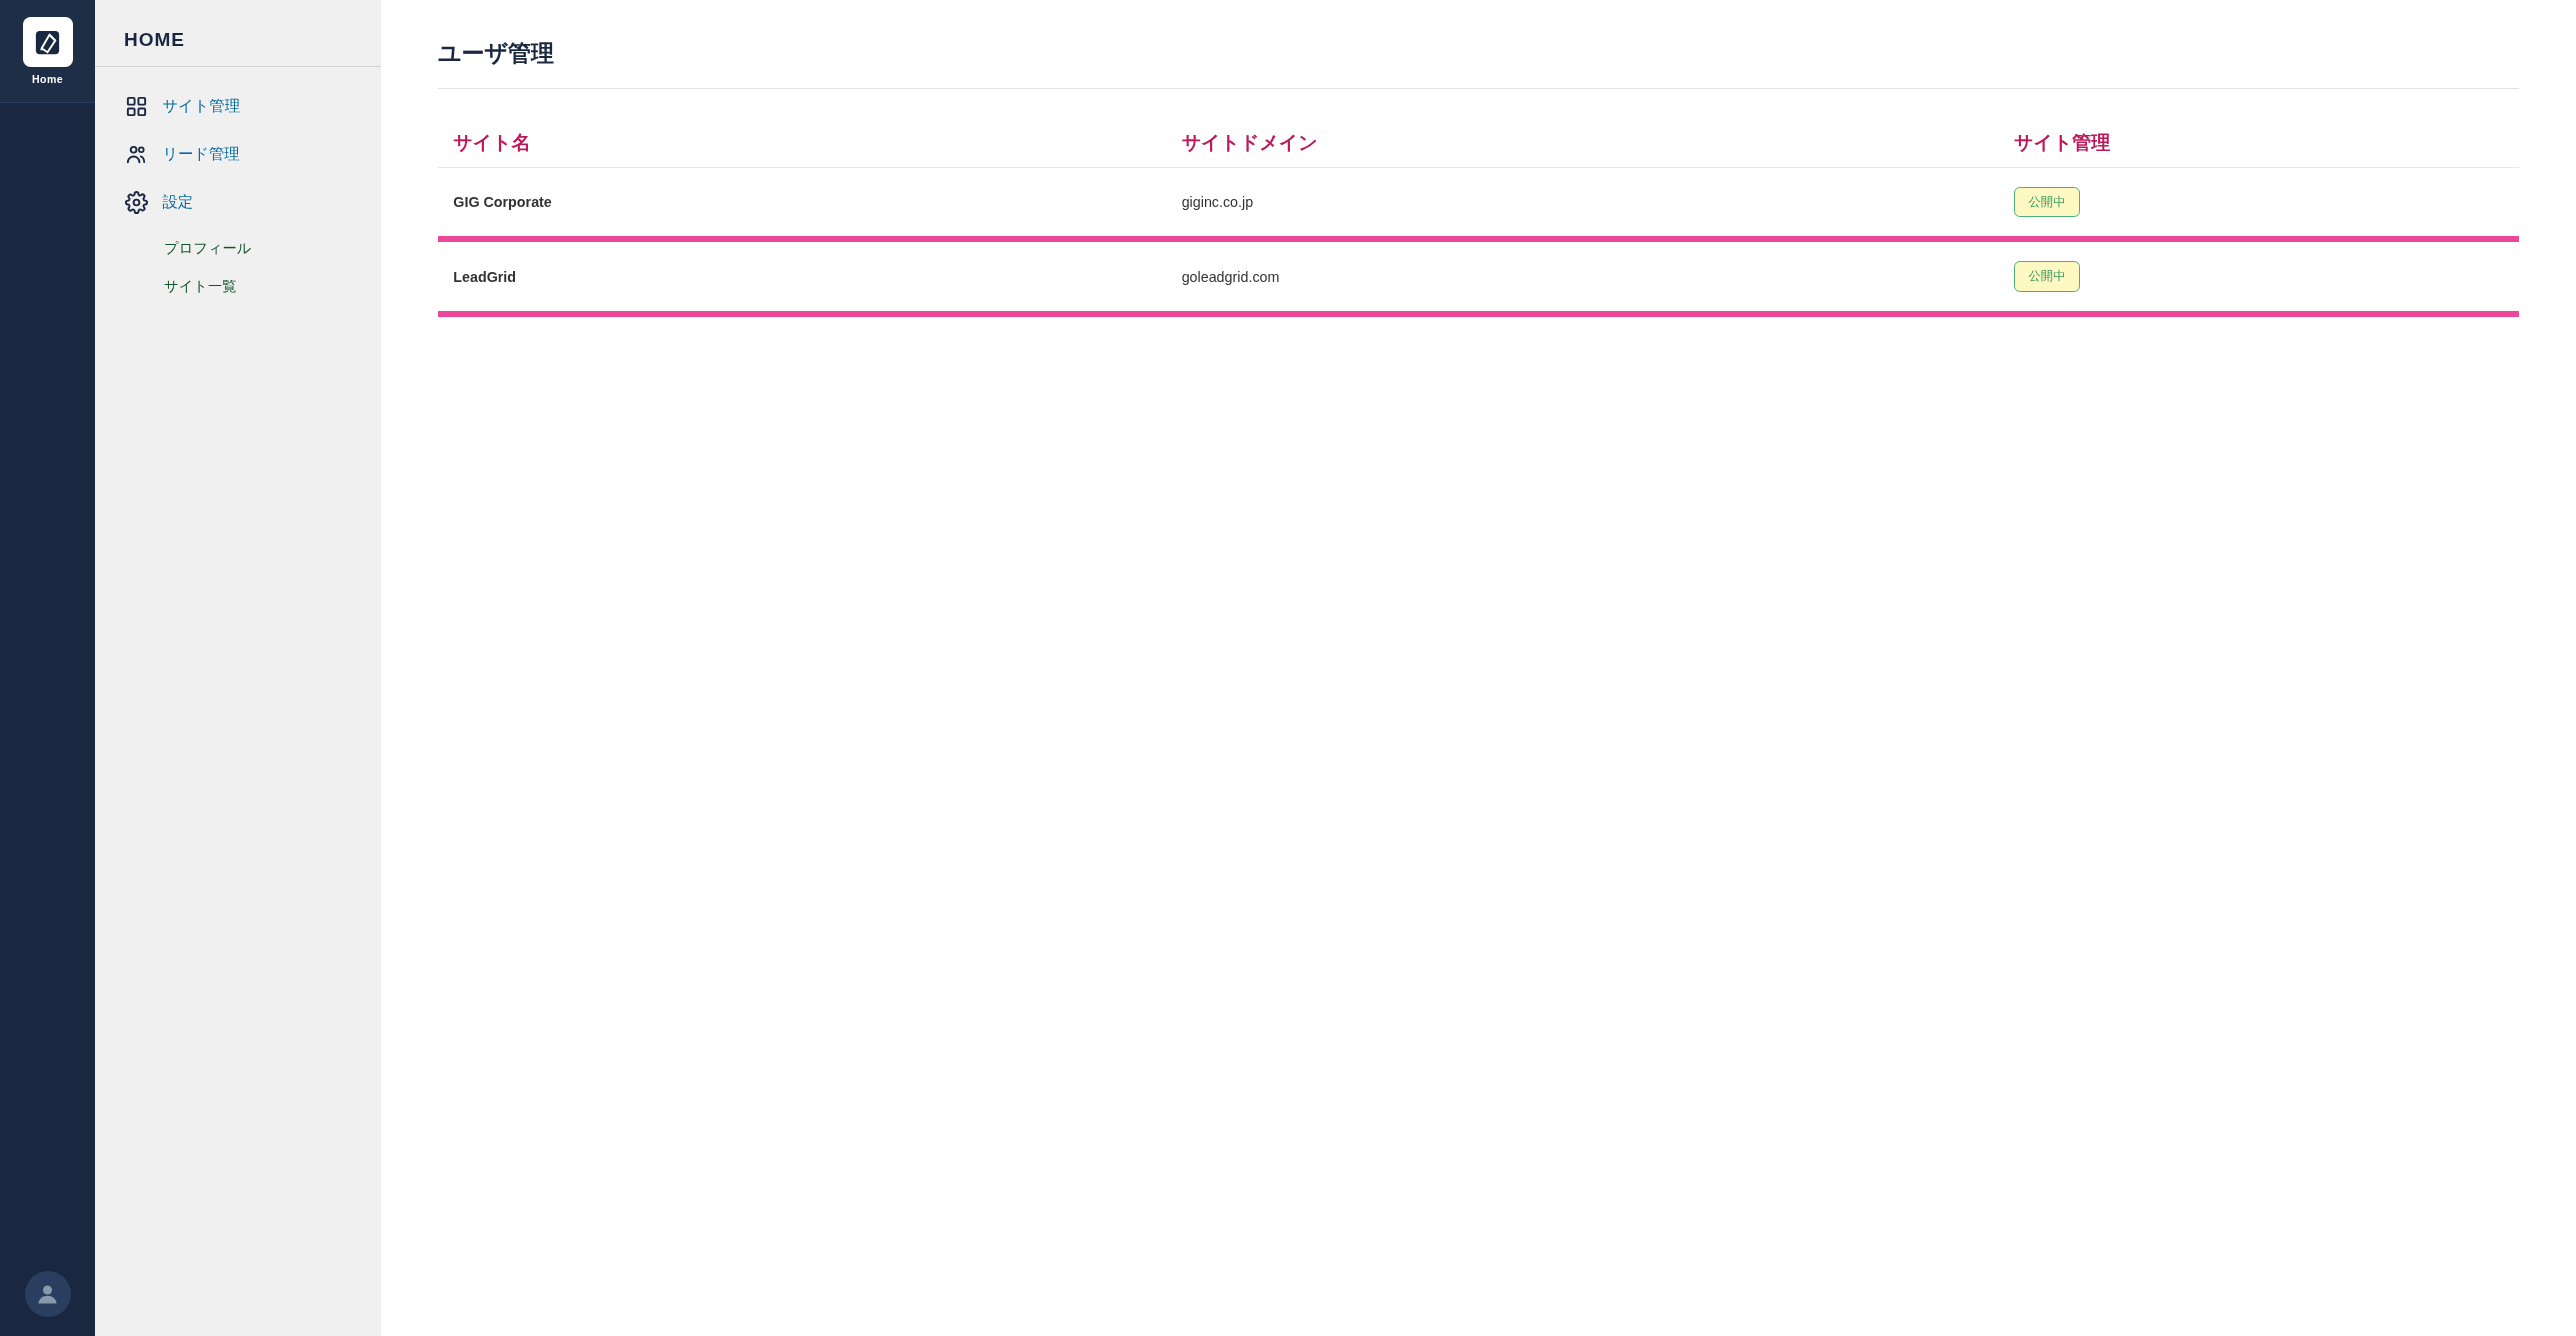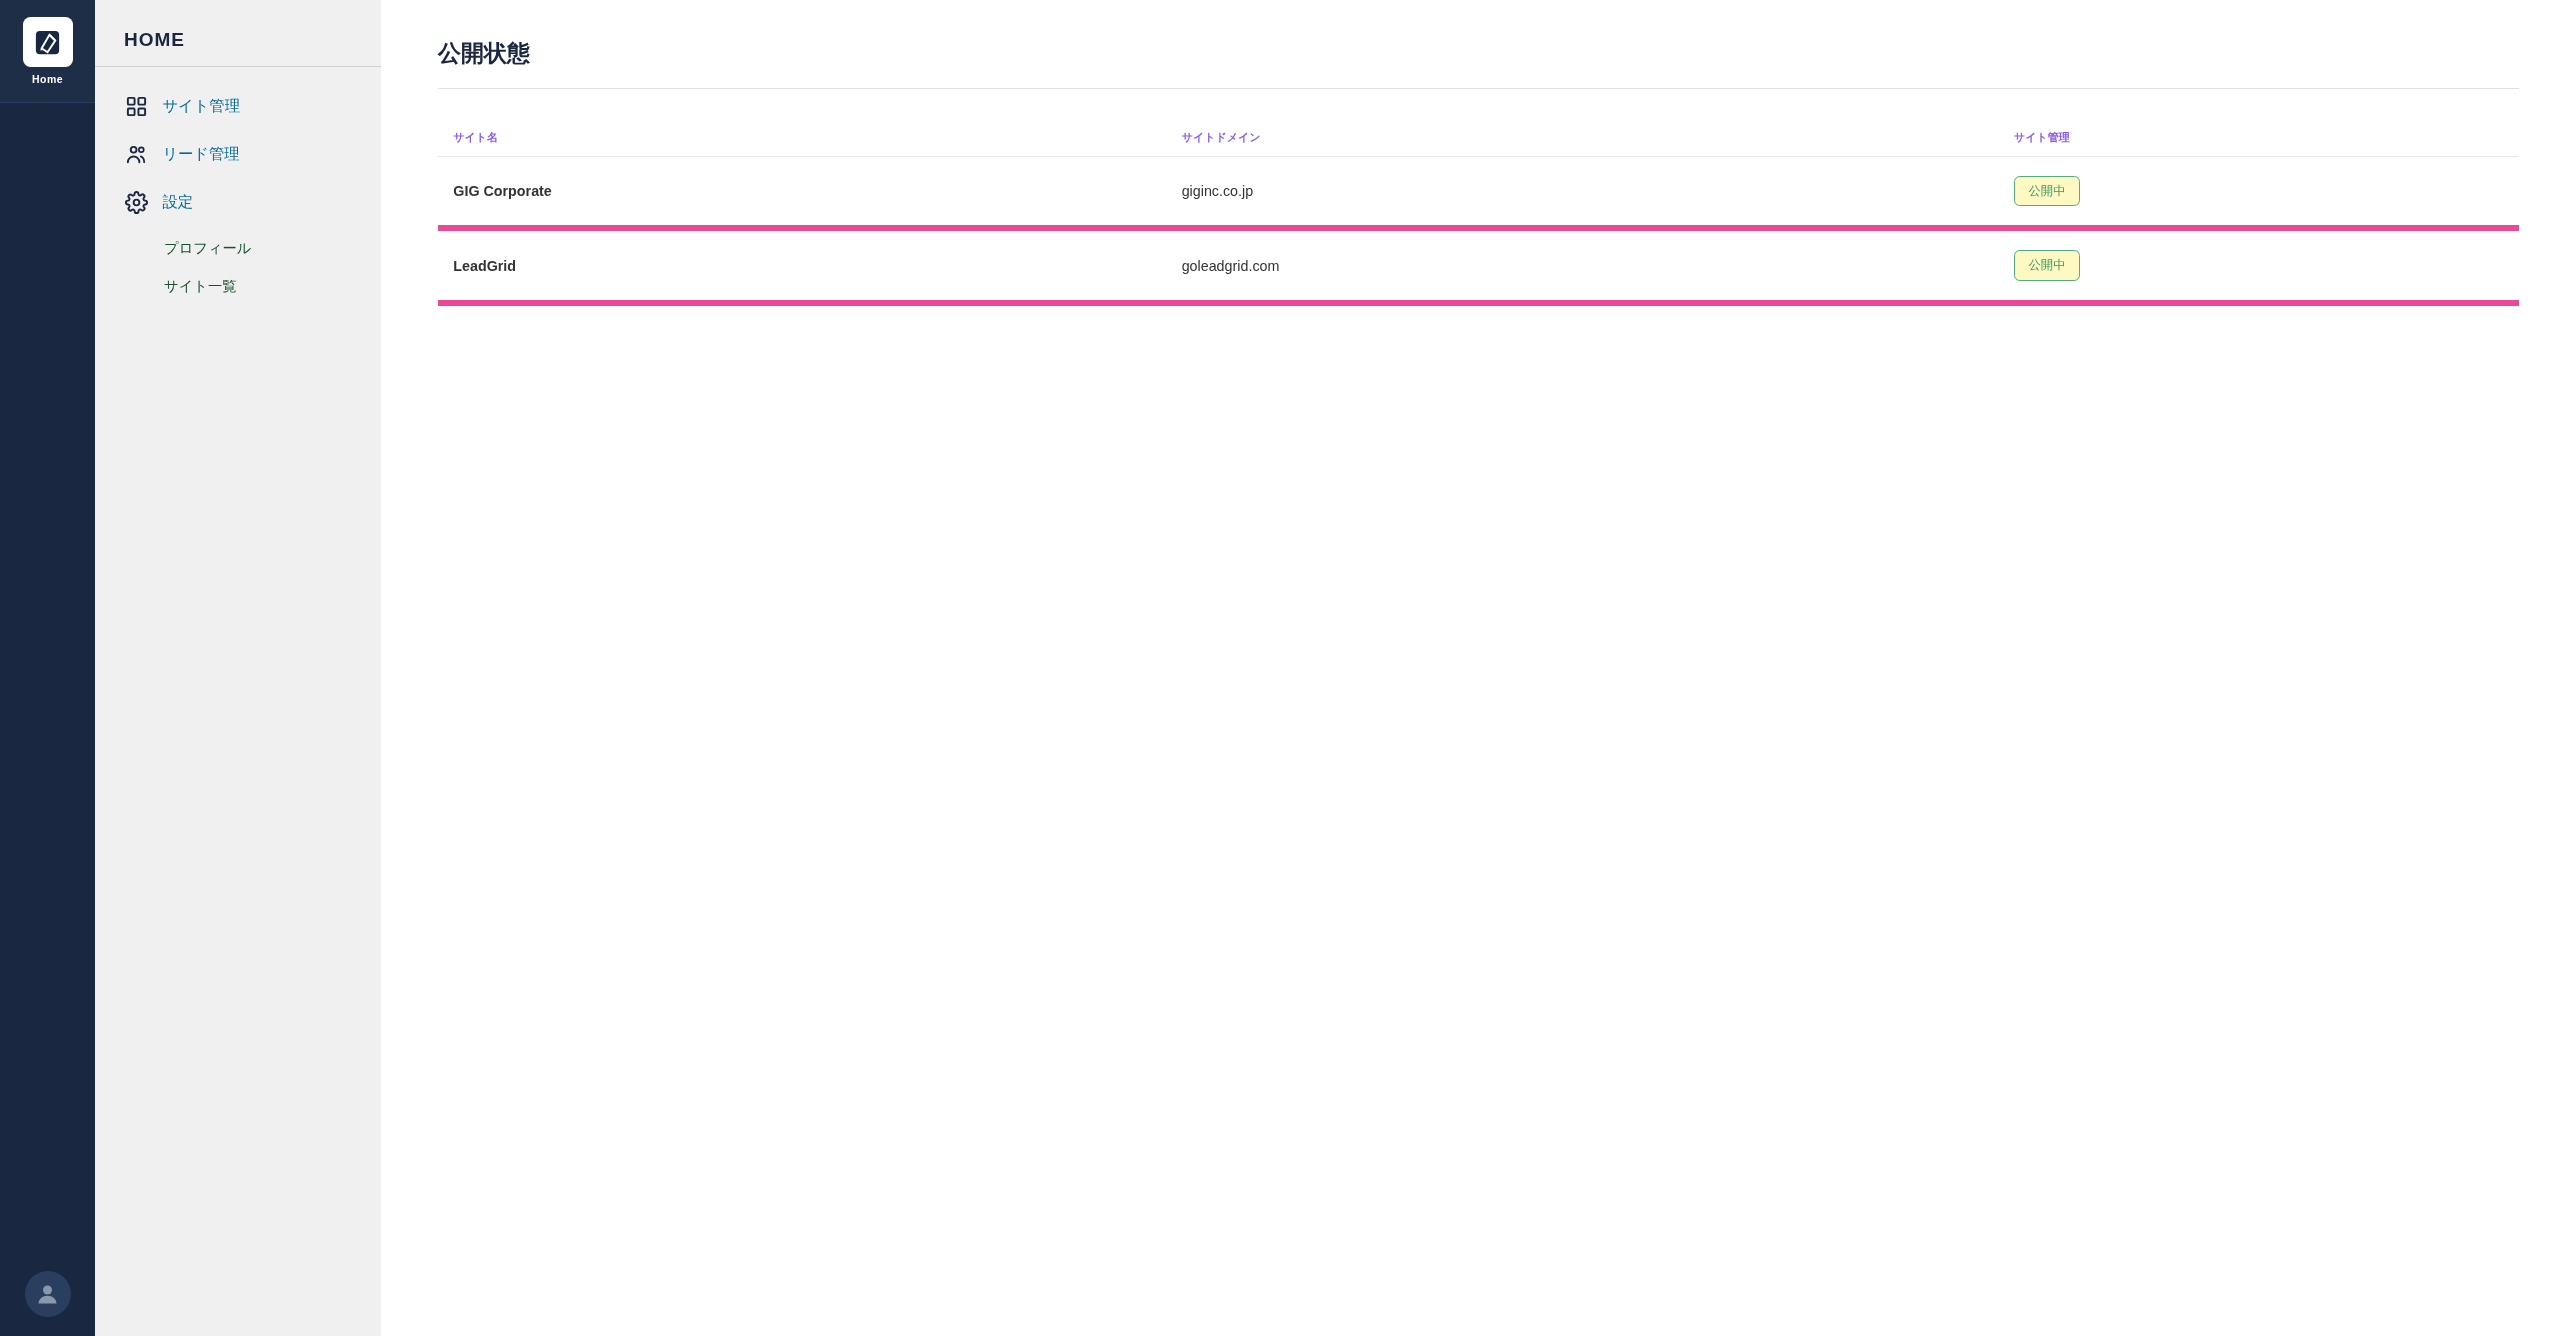--- a/index.html
+++ b/index.html
@@ -176,23 +176,23 @@
 
     
     .sites-table {
       width: 100%;
       border-collapse: collapse;
     }
 
     .sites-table th {
       text-align: left;
       padding: 11.5px 15.3px;
-      font-size: 11px;
+      font-size: 19px;
       font-weight: 600;
-      color: #8b5cf6;
+      color: #be185d;
       border-bottom: 1px solid #e8e8e8;
     }
 
     .sites-table td {
       padding: 19px 15.3px;
       font-size: 14.3px;
       color: #333333;
       border-bottom: 6px solid #ec4899;
       vertical-align: middle;
     }
@@ -295,21 +295,21 @@
       <span>プロフィール</span>
     </div>
     <div class="sidebar-sub-item">
       <span>サイト一覧</span>
     </div>
   </div>
 
 </div>
 
 <div class="main-content">
-  <h1 class="page-title">公開状態</h1>
+  <h1 class="page-title">ユーザ管理</h1>
   <div class="divider"></div>
 
   <table class="sites-table">
     <thead>
       <tr>
         <th class="th-site-name">サイト名</th>
         <th class="th-domain">サイトドメイン</th>
         <th class="th-status">サイト管理</th>
       </tr>
     </thead>

